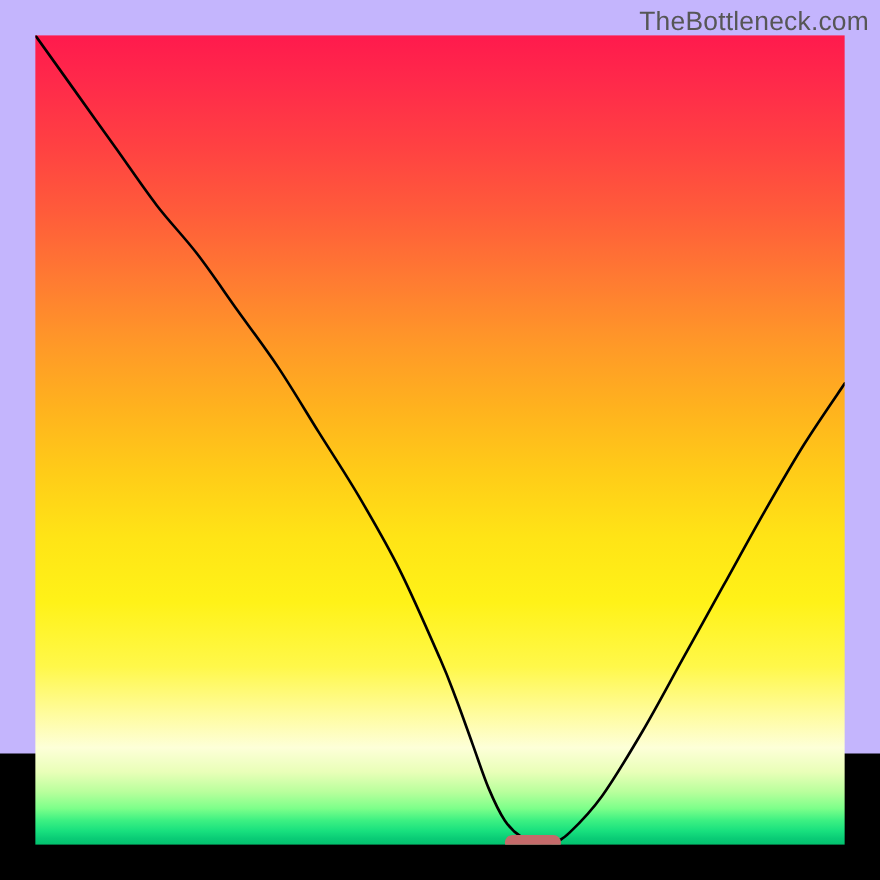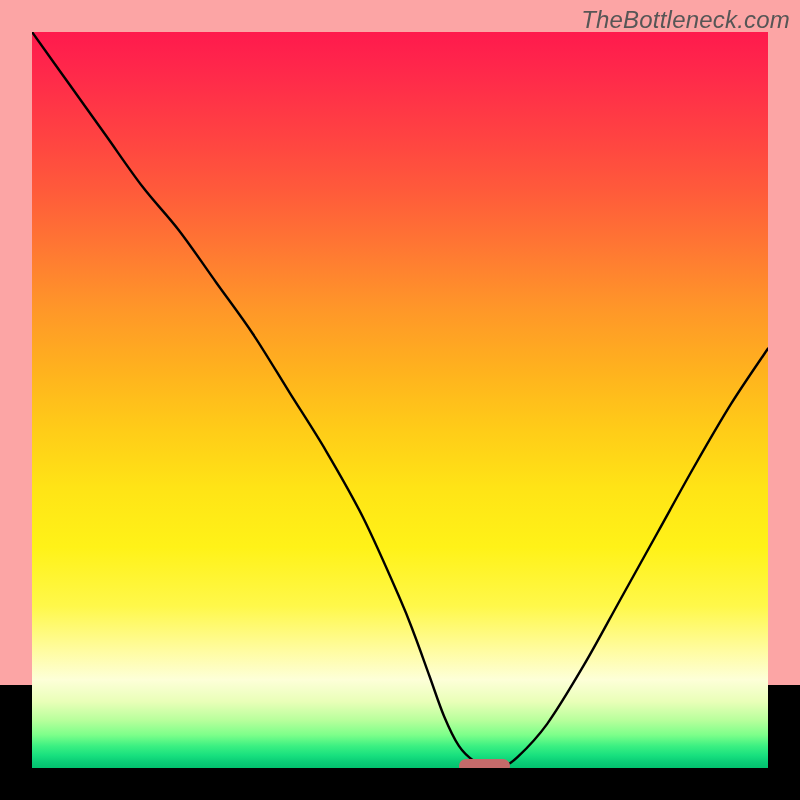--- a/index.html
+++ b/index.html
@@ -9,22 +9,21 @@
     height: 800px;
     background: #000;
     overflow: hidden;
   }
   .frame {
     position: absolute;
     left: 0;
     top: 0;
     width: 800px;
     height: 685px;
-    background: #fca5a5;
-    font-style: italic;
+    background: #c4b5fd;
   }
   .plot {
     position: absolute;
     left: 32px;
     top: 32px;
     width: 736px;
     height: 736px;
     overflow: hidden;
   }
   .gradient {

